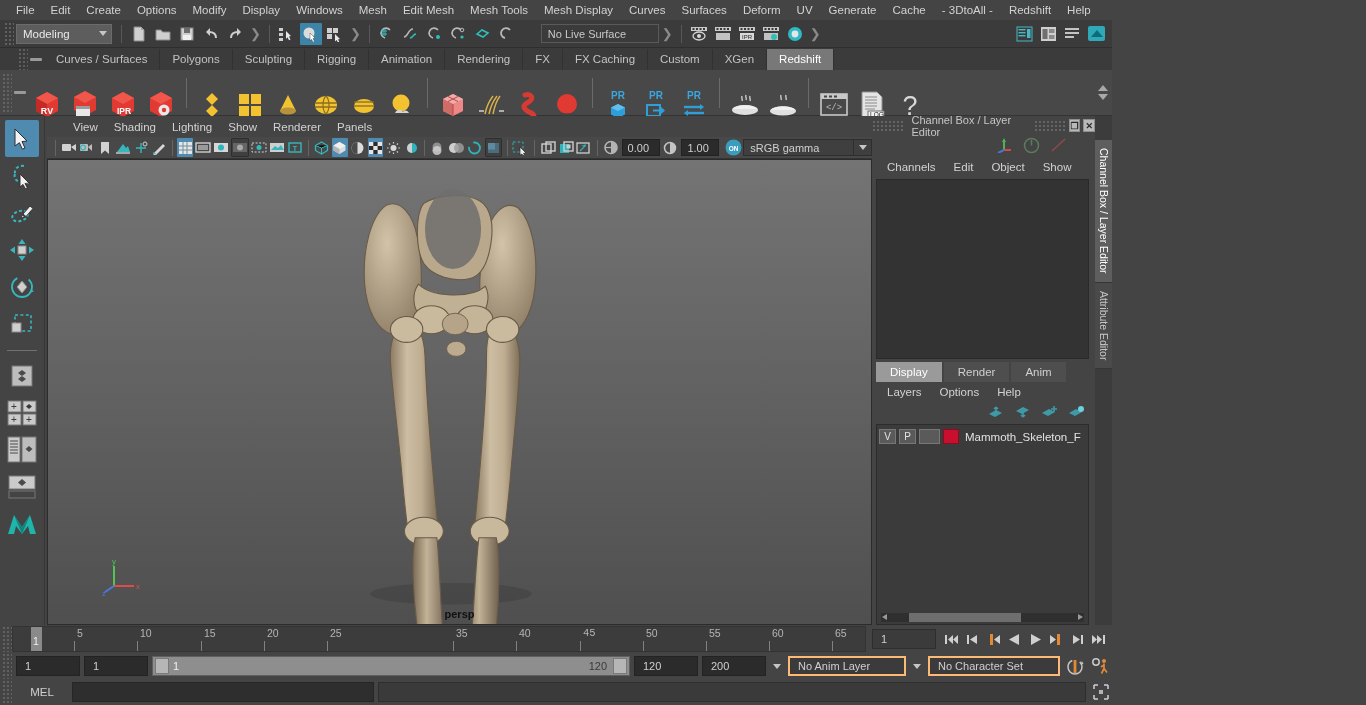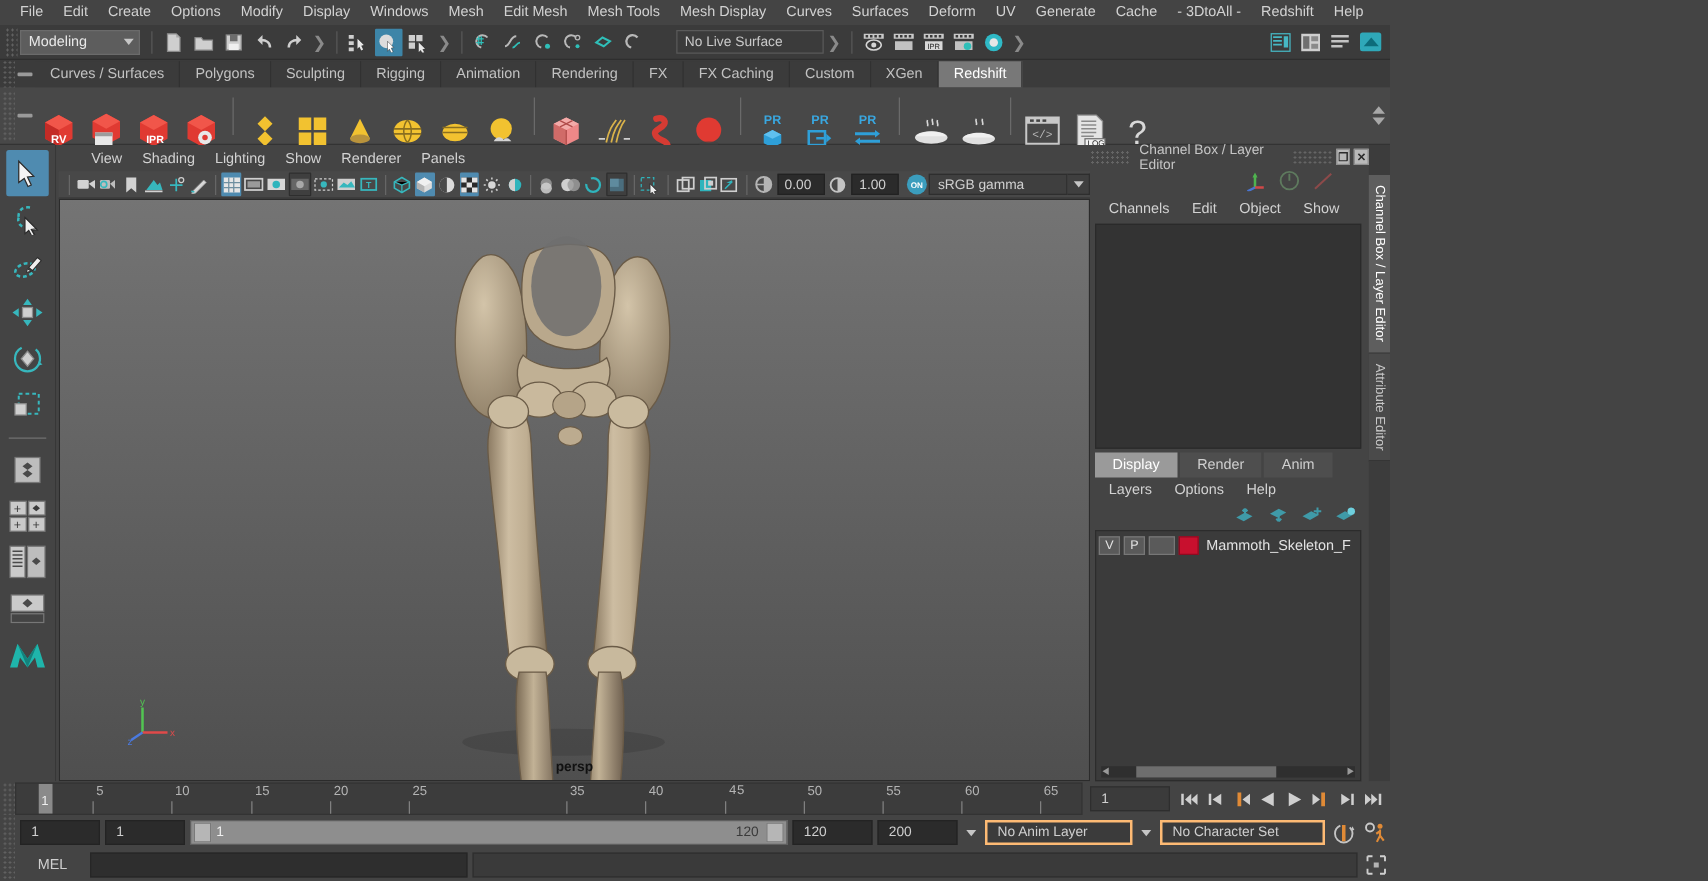--- a/index.html
+++ b/index.html
@@ -49,21 +49,21 @@
   .tbtn.active { background: #3d85a8; }
   .livesurface {
     height: 19px; min-width: 118px; background: #3b3b3b; border: 1px solid #5a5a5a;
     color: #c9c9c9; font-size: 11px; display:flex; align-items:center; padding: 0 6px; margin-left: 22px;
   }
   .statusline .right { margin-left: auto; display: flex; align-items: center; padding-right: 4px; }
 
   
   .shelf-tabs {
     height: 22px; background: #3b3b3b; display: flex; align-items: flex-end;
-    flex: 0 0 22px; padding-left: 2px;
+    flex: 0 0 22px; padding-left: 18px;
   }
   .shelf-tabs .grip2 {
     width: 10px; height: 22px; background-image: radial-gradient(#6d6d6d 1px, transparent 1px);
     background-size: 4px 4px; opacity:.7;
   }
   .handlebar { width: 16px; height: 22px; display:flex; align-items:center; justify-content:center; }
   .handlebar i { display:block; width: 12px; height: 3px; background:#9a9a9a; border-radius:1px;}
   .stab {
     height: 21px; line-height: 21px; padding: 0 12px; font-size: 11.5px; color: #c2c2c2;
     background: #3b3b3b; border-right: 1px solid #313131; white-space: nowrap;

